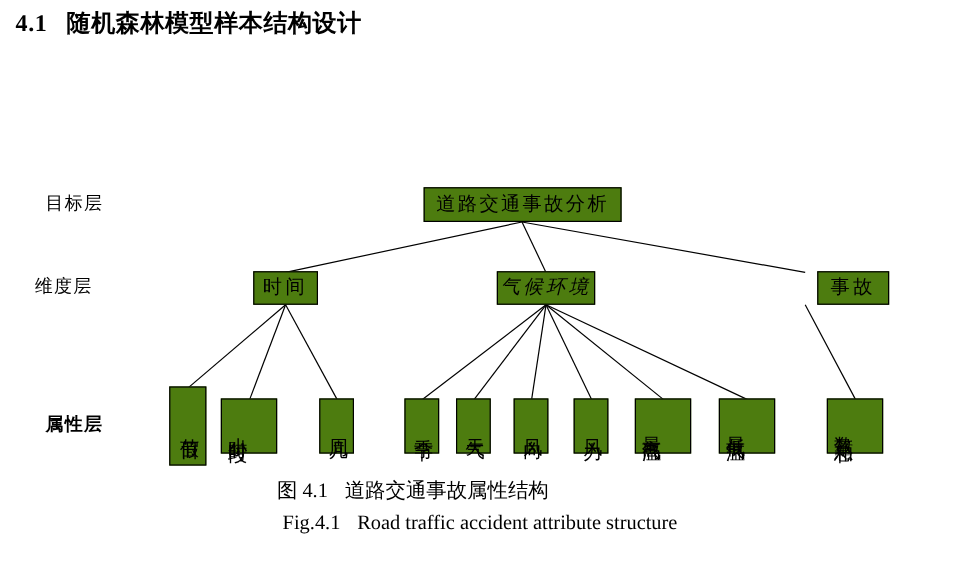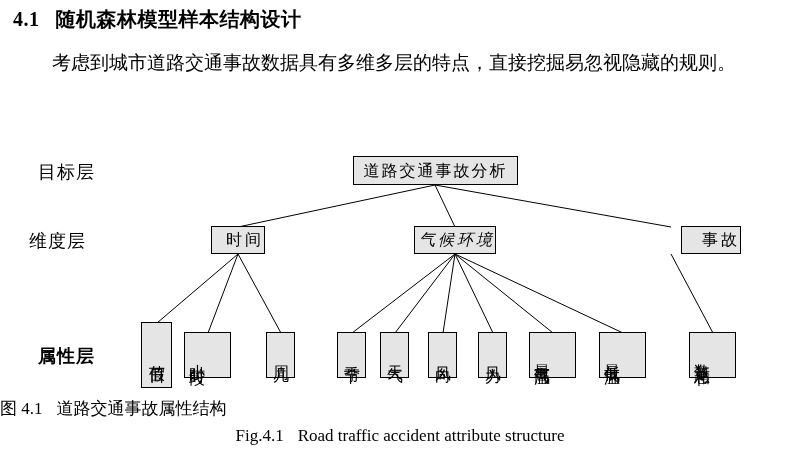--- a/index.html
+++ b/index.html
@@ -9,35 +9,35 @@
   .heading {
     position:absolute; left:13px; top:6px;
     font-family:Liberation Serif, serif;
     font-weight:700; font-size:20px; letter-spacing:0.5px;
   }
   .heading .num { margin-right:16px; }
 
   .para { position:absolute; left:14px; top:46px; width:776px; font-size:19px; line-height:33px; }
   .para .indent { text-indent:38px; }
 
-  .layer-label { position:absolute; font-size:18px; letter-spacing:1px; }
+  .layer-label { position:absolute; font-size:15px; letter-spacing:1px; }
   #label-target    { left:38px; top:160px; }
   #label-dimension { left:29px; top:229px; }
   #label-attribute { left:38px; top:344px;font-weight:bold; }
 
   .edges { position:absolute; left:0; top:0; z-index:0; }
   .edges line { stroke:#000; stroke-width:1; }
 
   .node {
-    position:absolute; border:1px solid #000; background:#e5e5e5;
+    position:absolute; border:1px solid #000; background:#4d7c0f;
     text-align:center; font-size:16px; z-index:1;
   }
   .root-node { left:353px; top:156px; width:165px; height:29px; line-height:27px; letter-spacing:2px; }
 
-  .dim-node { height:28px; line-height:26px; letter-spacing:3px;text-align:right; }
+  .dim-node { height:28px; line-height:26px; letter-spacing:3px; }
   #dim-time     { left:211px; top:226px; width:54px; }
   #dim-climate  { left:414px; top:226px; width:82px;font-style:italic; }
   #dim-accident { left:641px; top:226px; width:60px;margin-left:40px; }
 
   .attr-node {
     writing-mode:vertical-lr; text-orientation:upright;
     line-height:22px; letter-spacing:2px; text-align:center;
   }
   .attr-1col { width:29px; height:46px; padding-left:3px; }
   .attr-2col { width:47px; height:46px; padding-left:1px; }
@@ -45,33 +45,32 @@
   #attr-hour    { left:184px; top:332px; }
   #attr-weekday { left:266px; top:332px; }
   #attr-season  { left:337px; top:332px; }
   #attr-weather { left:380px; top:332px; }
   #attr-winddir { left:428px; top:332px; }
   #attr-windforce { left:478px; top:332px; }
   #attr-maxtemp { left:529px; top:332px; }
   #attr-mintemp { left:599px; top:332px; }
   #attr-total   { left:689px; top:332px; }
 
-  .caption-zh { position:absolute; top:397px; left:0; width:688px; text-align:left; font-size:17px; }
+  .caption-zh { position:absolute; top:397px; left:0; width:688px; text-align:center; font-size:17px; }
   .caption-en { position:absolute; top:426px; left:0; width:800px; text-align:center; font-size:17px; }
   .cap-gap { margin-right:14px; }
 </style>
 </head>
 <body>
 
 <div class="heading">
   <span class="num">4.1</span><span>随机森林模型样本结构设计</span>
 </div>
 
 <div class="para">
-  <div class="indent">考虑到城市道路交通事故数据具有多维多层的特点，直接挖掘易忽视隐藏的规则。</div>
 </div>
 
 <svg class="edges" width="800" height="470" viewBox="0 0 800 470">
   <line x1="435" y1="185" x2="238" y2="227"></line>
   <line x1="435" y1="185" x2="455" y2="227"></line>
   <line x1="435" y1="185" x2="671" y2="227"></line>
   <line x1="238" y1="254" x2="157" y2="323"></line>
   <line x1="238" y1="254" x2="208" y2="333"></line>
   <line x1="238" y1="254" x2="281" y2="333"></line>
   <line x1="455" y1="254" x2="352" y2="333"></line>

